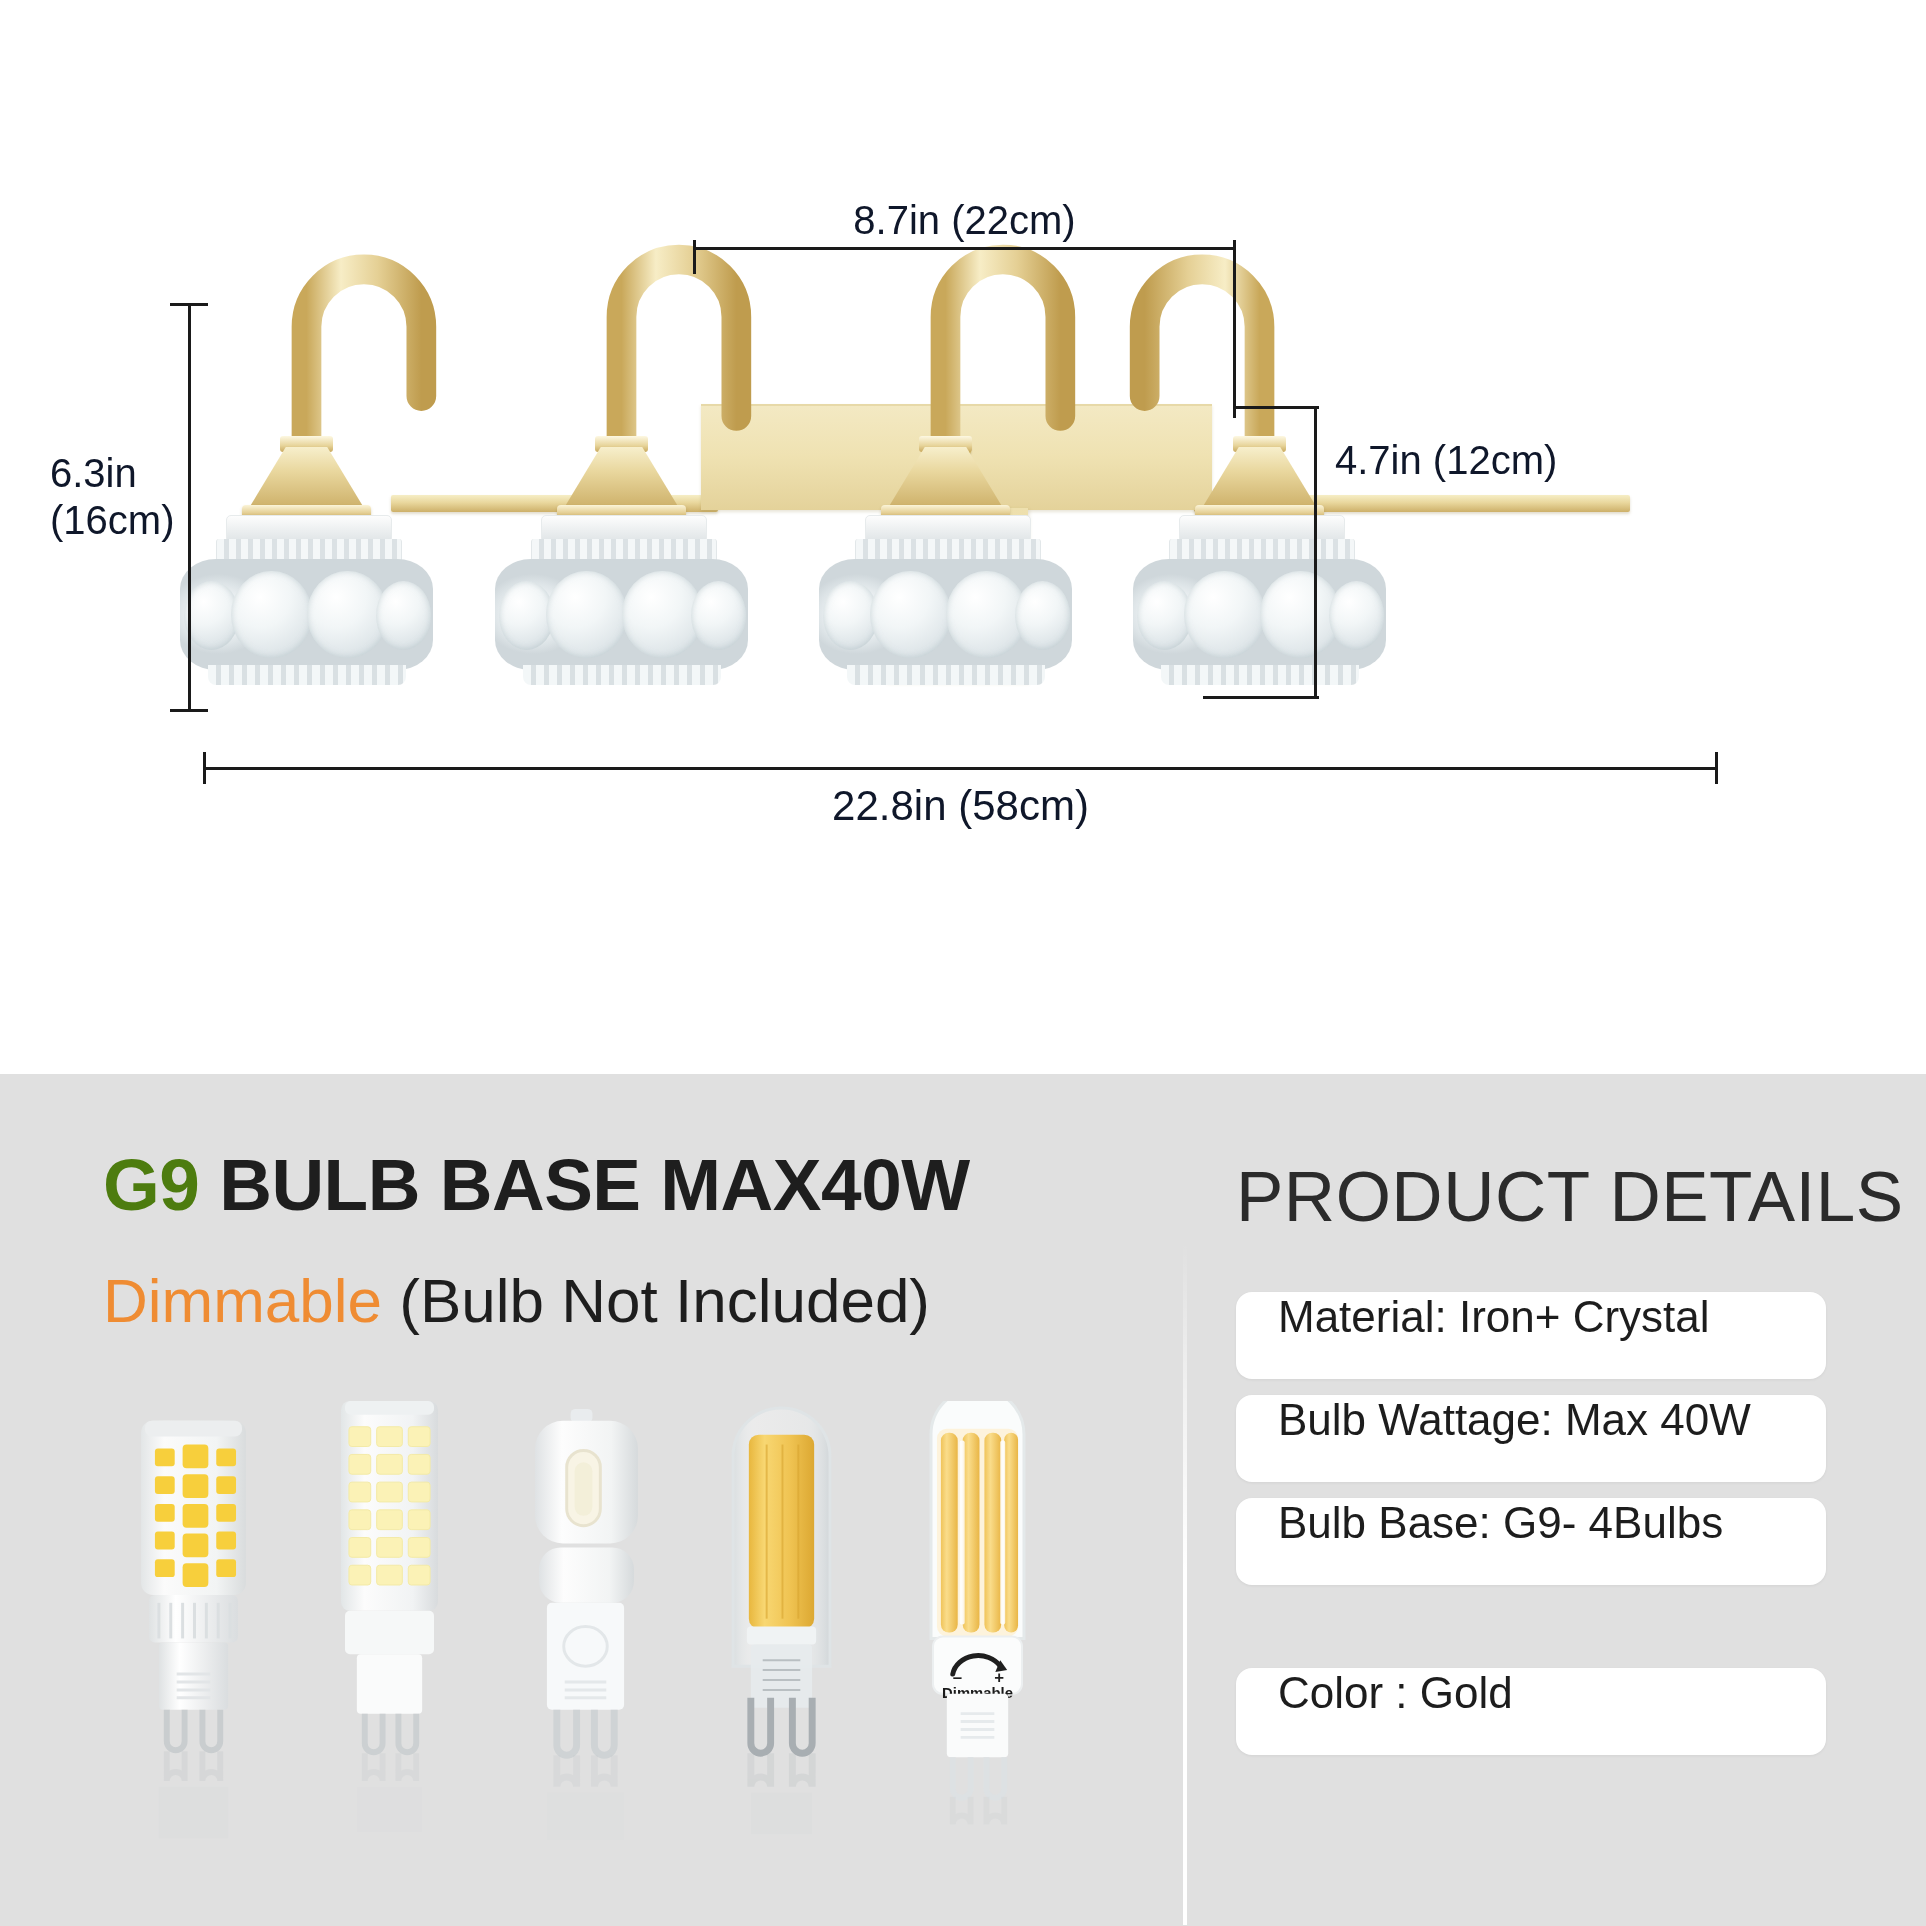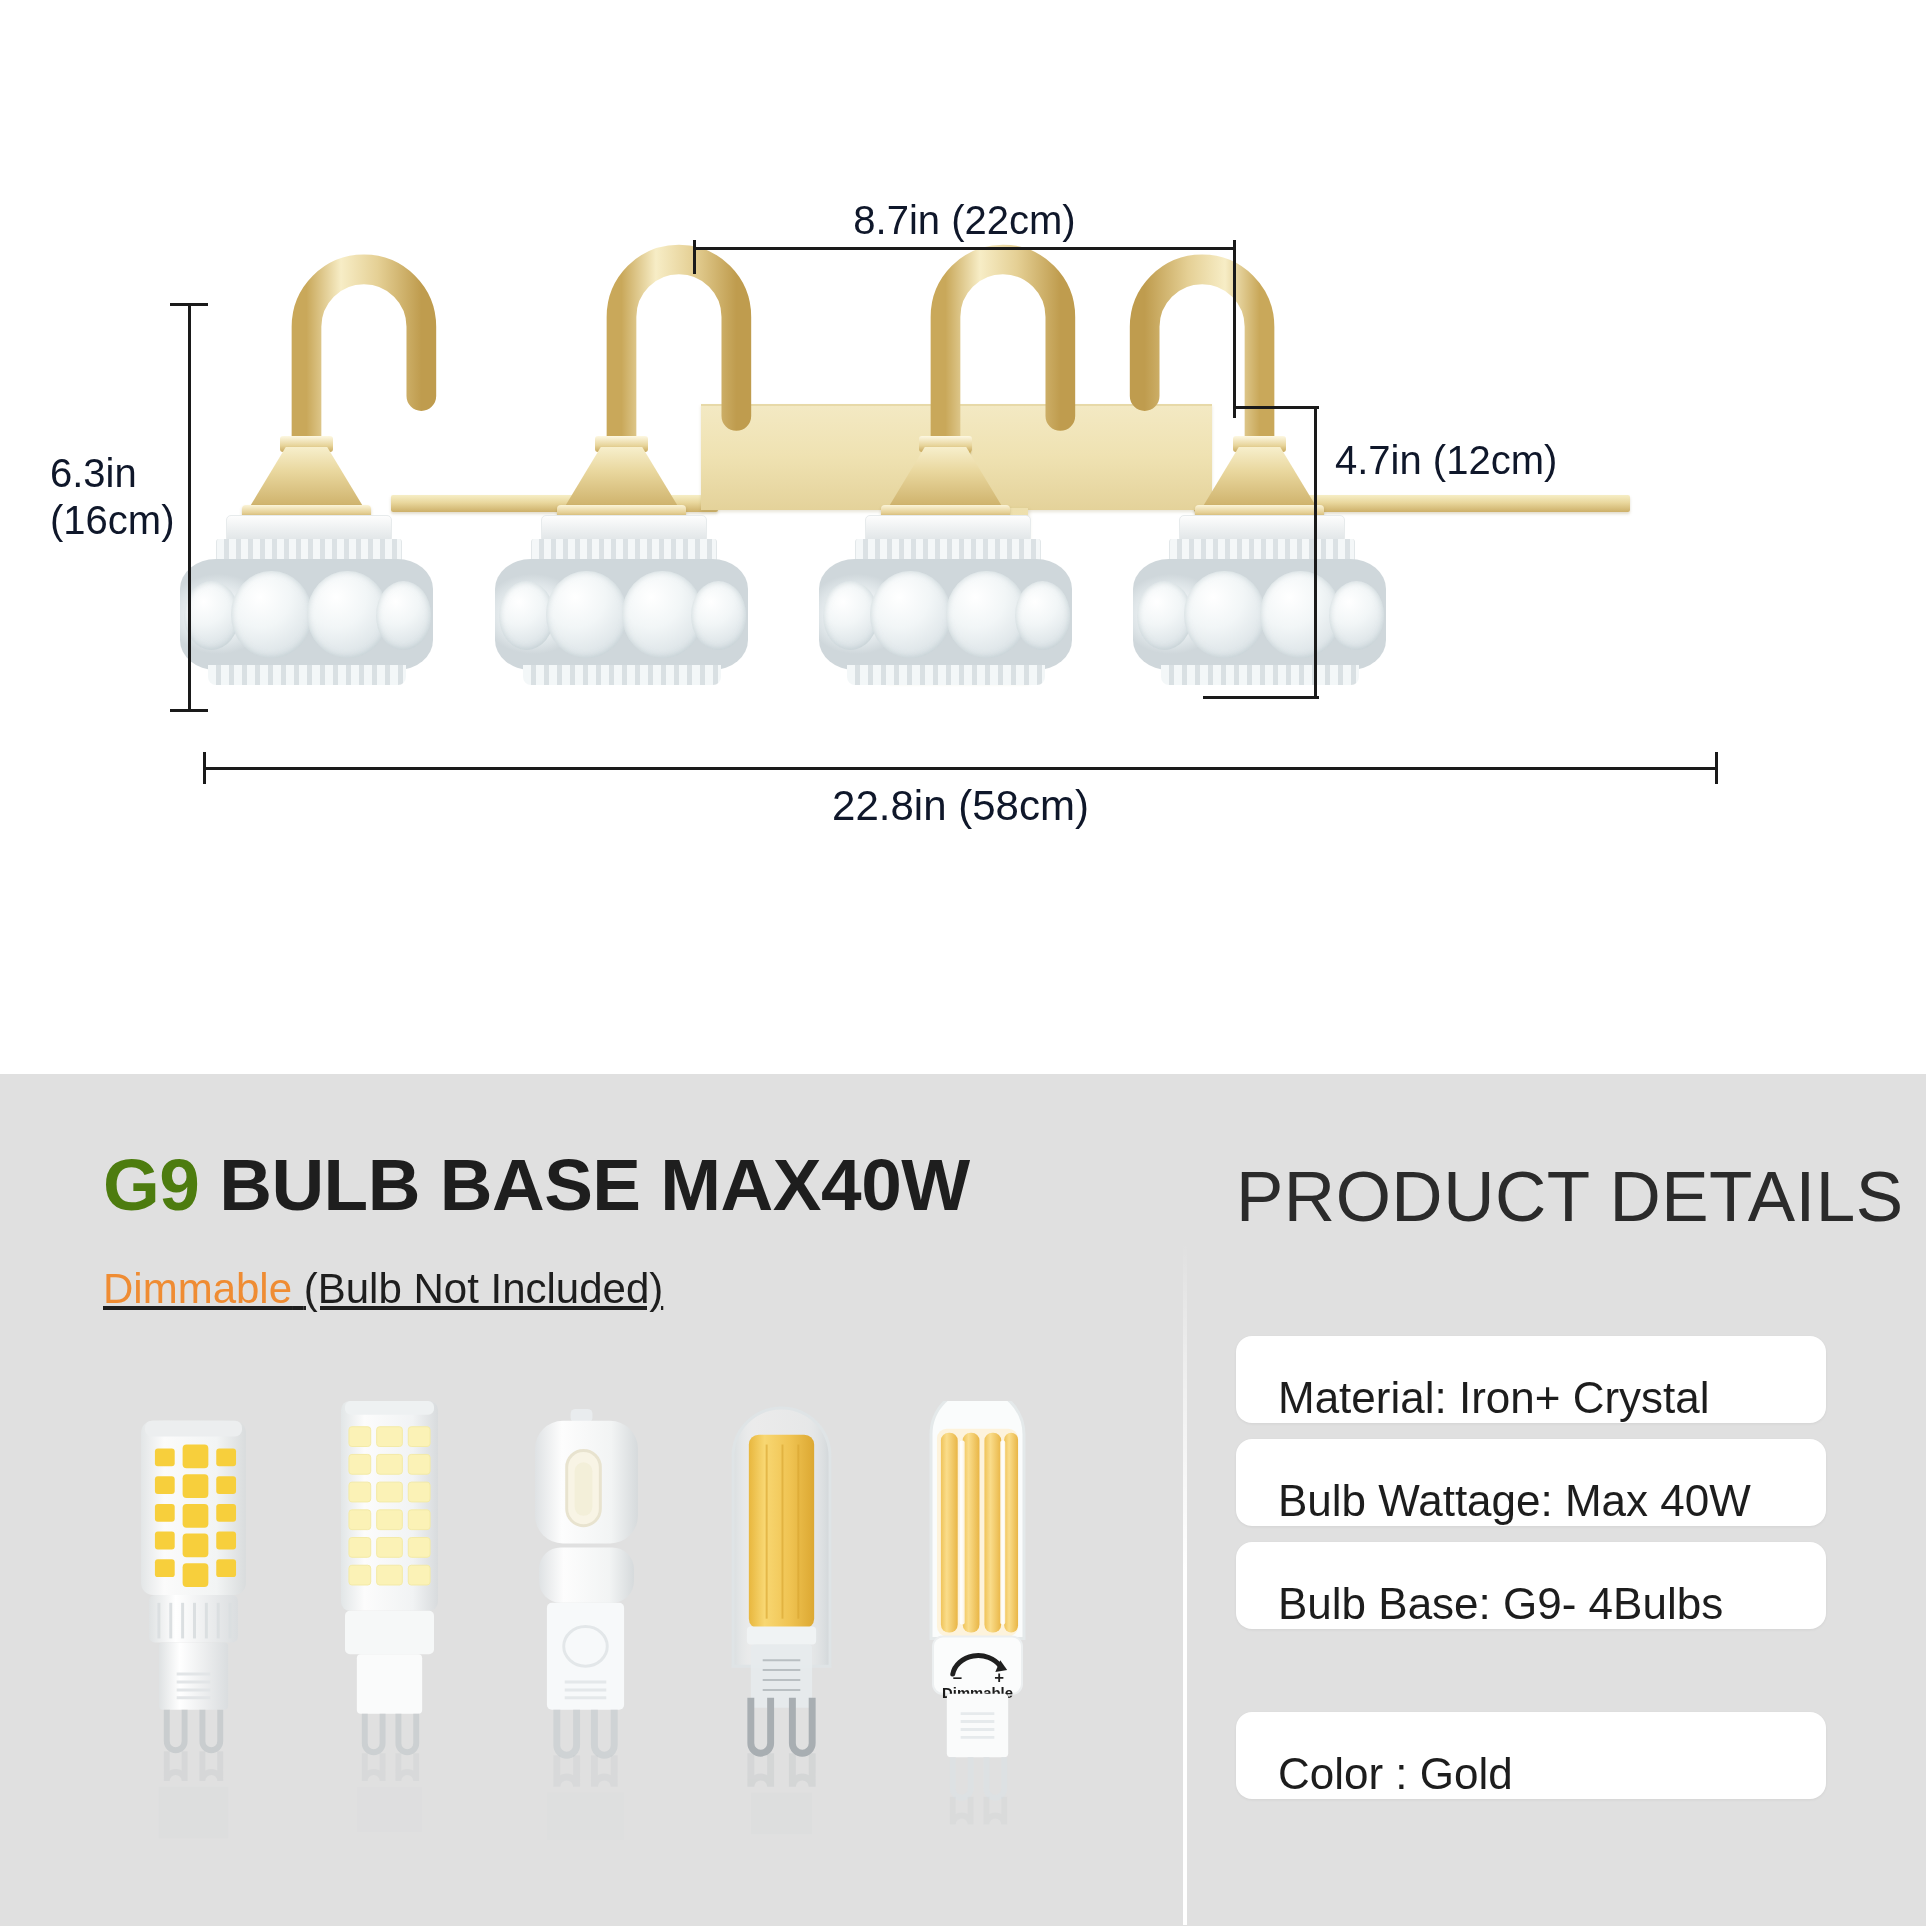--- a/index.html
+++ b/index.html
@@ -144,39 +144,39 @@
     background:linear-gradient(180deg,rgba(255,255,255,0) 0%,rgba(255,255,255,.55) 22%,#ffffff 48%,#ffffff 100%);
   }
 
   
   .headline{
     position:absolute;left:103px;top:1143px;font-size:73px;font-weight:700;
     color:#1e1e1e;letter-spacing:-0.5px;white-space:nowrap;
   }
   .headline .hl-accent{color:#4d7c0f;}
   .subline{
-    position:absolute;left:103px;top:1265px;font-size:42px;font-weight:400;
-    color:#1e1e1e;white-space:nowrap;text-decoration:underline;
+    position:absolute;left:103px;top:1265px;font-size:62px;font-weight:400;
+    color:#1e1e1e;white-space:nowrap;
   }
   .subline .sl-accent{color:#ef8c33;}
 
   .bulb-row{position:absolute;left:119px;top:1401px;width:990px;height:465px;}
   .bulb{position:absolute;width:149px;height:465px;}
   .bulb-svg{position:absolute;left:0;top:0;}
 
   
   .details-title{
     position:absolute;left:1236px;top:1156px;font-size:71px;font-weight:400;
     color:#2b2b2b;letter-spacing:0.5px;white-space:nowrap;
   }
   .detail-card{
     position:absolute;left:1236px;width:590px;height:87px;
     background:#ffffff;border-radius:16px;
     box-shadow:0 1px 3px rgba(0,0,0,.06);
-    display:flex;align-items:flex-end;margin-top:44px;
+    display:flex;align-items:flex-start;
   }
   .detail-card span{
     font-size:44px;color:#1d1d1d;font-weight:400;margin-left:42px;white-space:nowrap;
   }
   #card-0{top:1292px;}
   #card-1{top:1395px;}
   #card-2{top:1498px;}
   #card-3{top:1668px;}
 </style>
 </head>

